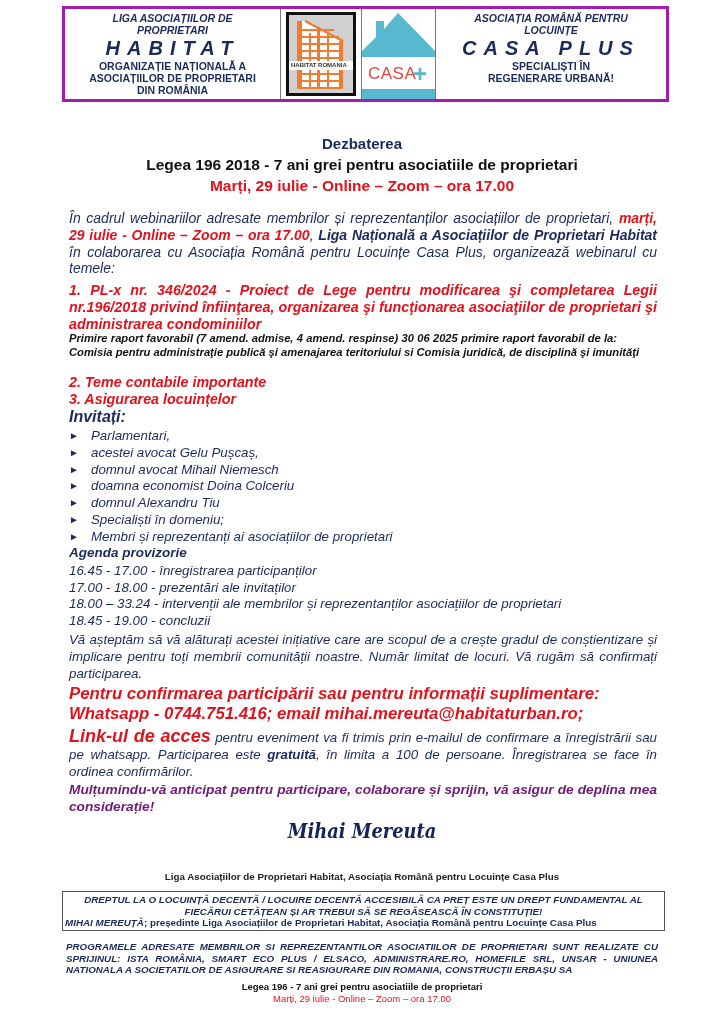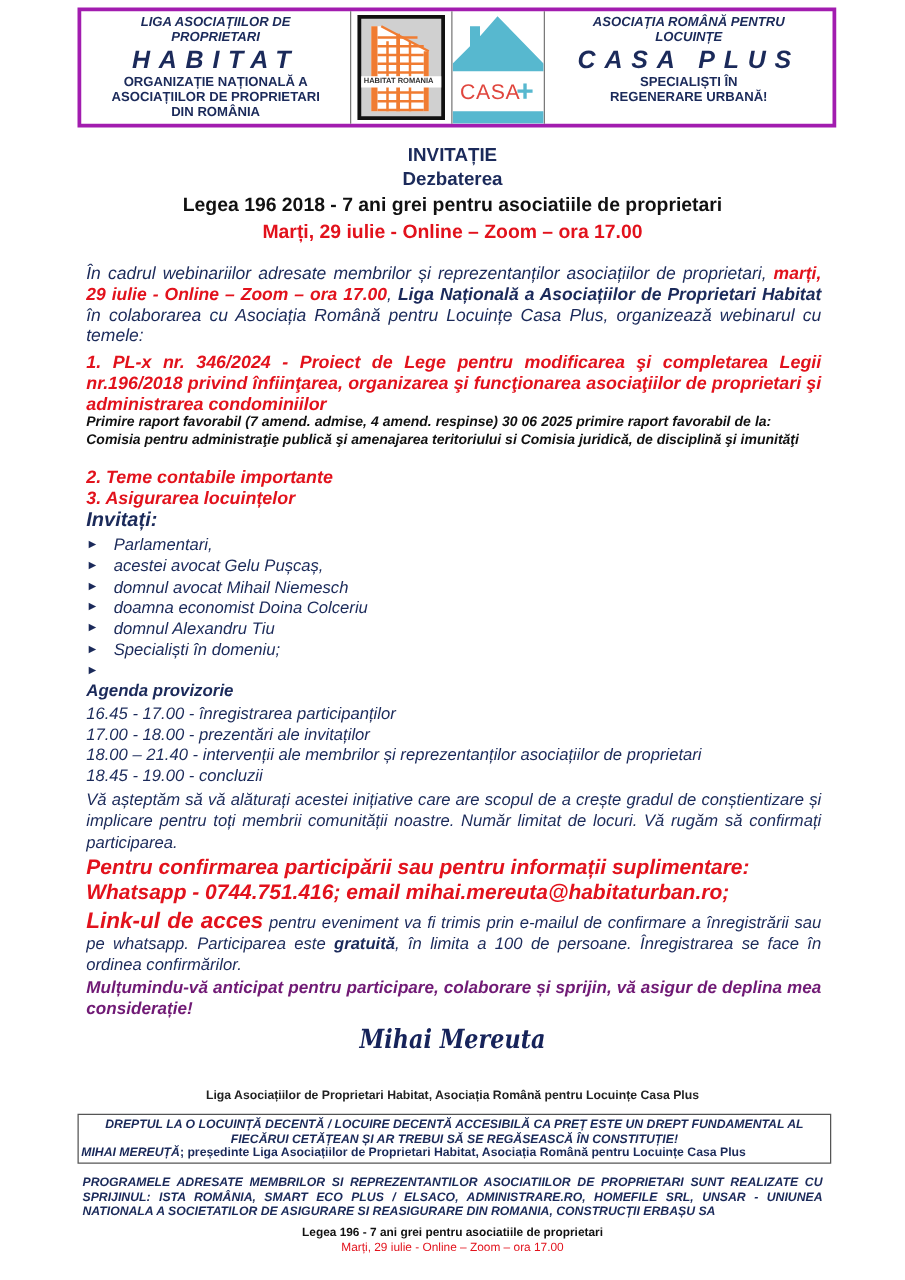--- a/index.html
+++ b/index.html
@@ -120,21 +120,20 @@
 
     <div class="hdr-right">
       <div class="h-small-i">ASOCIAȚIA ROMÂNĂ PENTRU</div>
       <div class="h-small-i">LOCUINȚE</div>
       <div class="h-big">CASA PLUS</div>
       <div class="h-small">SPECIALIȘTI ÎN</div>
       <div class="h-small">REGENERARE URBANĂ!</div>
     </div>
   </div>
 
-  <div class="center t-invit">INVITAȚIE</div>
   <div class="center t-dezb">Dezbaterea</div>
   <div class="center t-lege">Legea 196 2018 - 7 ani grei pentru asociatiile de proprietari</div>
   <div class="center t-date">Marți, 29 iulie - Online – Zoom – ora 17.00</div>
 
   <div class="body intro">
     <span>În cadrul webinariilor adresate membrilor și reprezentanților asociațiilor de proprietari, </span><span class="red b">marți, 29 iulie - Online – Zoom – ora 17.00</span><span>, </span><span class="b">Liga Națională a Asociațiilor de Proprietari Habitat</span><span> în colaborarea cu Asociația Română pentru Locuințe Casa Plus, organizează webinarul cu temele:</span>
   </div>
 
   <div class="body topic1">1. PL-x nr. 346/2024 - Proiect de Lege pentru modificarea şi completarea Legii nr.196/2018 privind înfiinţarea, organizarea şi funcţionarea asociaţiilor de proprietari şi administrarea condominiilor</div>
   <div class="body raport">
@@ -144,28 +143,28 @@
   <div class="body topic3">3. Asigurarea locuințelor</div>
 
   <div class="body invitati-h">Invitați:</div>
   <ul class="body guest-list">
     <li><span class="arrow">►</span><span>Parlamentari,</span></li>
     <li><span class="arrow">►</span><span>acestei avocat Gelu Pușcaș,</span></li>
     <li><span class="arrow">►</span><span>domnul avocat Mihail Niemesch</span></li>
     <li><span class="arrow">►</span><span>doamna economist Doina Colceriu</span></li>
     <li><span class="arrow">►</span><span>domnul Alexandru Tiu</span></li>
     <li><span class="arrow">►</span><span>Specialiști în domeniu;</span></li>
-    <li><span class="arrow">►</span></li>
+    <li><span class="arrow">►</span><span>Membri și reprezentanți ai asociațiilor de proprietari</span></li>
   </ul>
 
   <div class="body agenda-h">Agenda provizorie</div>
   <ul class="body agenda">
     <li>16.45 - 17.00 - înregistrarea participanților</li>
     <li>17.00 - 18.00 - prezentări ale invitaților</li>
-    <li>18.00 – 21.40 - intervenții ale membrilor și reprezentanților asociațiilor de proprietari</li>
+    <li>18.00 – 33.24 - intervenții ale membrilor și reprezentanților asociațiilor de proprietari</li>
     <li>18.45 - 19.00 - concluzii</li>
   </ul>
 
   <div class="body closing">Vă așteptăm să vă alăturați acestei inițiative care are scopul de a crește gradul de conștientizare și implicare pentru toți membrii comunității noastre. Număr limitat de locuri. Vă rugăm să confirmați participarea.</div>
 
   <div class="body confirm">
     <div>Pentru confirmarea participării sau pentru informații suplimentare:</div>
     <div>Whatsapp - 0744.751.416; email mihai.mereuta@habitaturban.ro;</div>
   </div>
 

